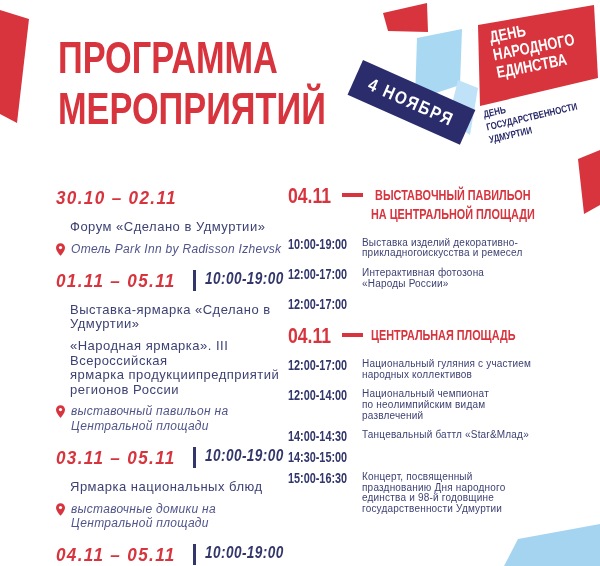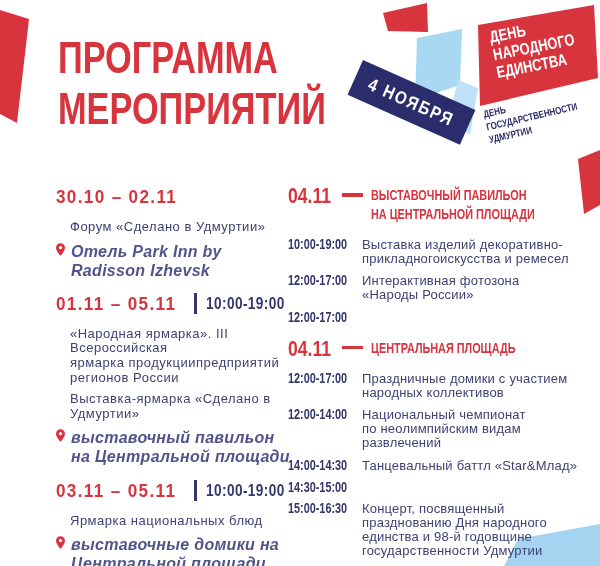--- a/index.html
+++ b/index.html
@@ -38,45 +38,45 @@
     clip-path:polygon(2px 11px, 24px 2px, 24px 57px, 8px 66px); }
   .blue-triangle { left:504px; top:524px; width:96px; height:42px; background:#a5d4f0;
     clip-path:polygon(14px 15px, 96px 0px, 96px 42px, 0px 42px); }
   
   .page-title { position:absolute; left:58px; top:32px; color:#d7343e; font-weight:bold;
     font-size:44px; line-height:1.16; white-space:pre-line; letter-spacing:0;
     transform:scaleX(.78); transform-origin:0 0; }
   
   .col-left { position:absolute; left:56px; top:187px; width:240px; }
   .levent { margin-bottom:14px; }
-  .ldate-row { display:flex; align-items:center; margin-bottom:13px; height:20px; }
+  .ldate-row { display:flex; margin-bottom:13px; height:20px;font-style:italic; }
   .ldate { color:#d7343e; font-weight:bold; font-size:19px; letter-spacing:1.5px;
     white-space:nowrap; display:inline-block; transform:scaleX(.9); transform-origin:0 50%; }
   .pipe { width:3.5px; height:21px; background:#32366a; margin-left:4px; margin-right:9px; flex:none; }
   .ltime { color:#32366a; font-weight:bold; font-size:16px; letter-spacing:.5px;
     white-space:nowrap; display:inline-block; transform:scaleX(.85); transform-origin:0 50%; }
   .ltitle { margin-left:14px; margin-bottom:7px; font-size:13px; line-height:1.12;
     letter-spacing:.5px; color:#3e4273; white-space:pre-line; }
   .venue-row { display:flex; align-items:flex-start; gap:6px; }
   .pin { flex:none; margin-top:1px; }
-  .lvenue { font-style:italic; font-size:16px; letter-spacing:.3px; color:#50548a; line-height:1.2;font-weight:bold; }
+  .lvenue { font-style:italic; font-size:12px; letter-spacing:.3px; color:#50548a; line-height:1.2; }
   
   .col-right { position:absolute; left:288px; top:186px; width:300px; }
   .rsection-2 { margin-top:16px; }
-  .rhead { display:flex; align-items:flex-start; margin-bottom:14px; }
+  .rhead { display:flex; align-items:flex-start; margin-bottom:14px;text-align:center; }
   .rdate { color:#d7343e; font-weight:bold; font-size:22px; line-height:19px;
     white-space:nowrap; display:inline-block; transform:scaleX(.8); transform-origin:0 0; }
   .dash { width:21px; height:3.5px; background:#d7343e; margin-top:7px; margin-left:0px;
     margin-right:8px; flex:none; }
   .rheading { color:#d7343e; font-weight:bold; font-size:15.5px; line-height:1.22;
     white-space:pre; display:inline-block; transform:scaleX(.7); transform-origin:0 0; }
   .ritem { display:grid; grid-template-columns:74px 1fr; align-items:start; margin-bottom:9px; }
   .rtime { color:#32366a; font-weight:bold; font-size:15.5px; line-height:12px;
     white-space:nowrap; display:inline-block; transform:scaleX(.7); transform-origin:0 0; }
-  .rdesc { font-size:13px; line-height:1.06; letter-spacing:.2px; color:#3e4273; white-space:pre-line; }
+  .rdesc { font-size:10px; line-height:1.06; letter-spacing:.2px; color:#3e4273; white-space:pre-line; }
 </style>
 </head>
 <body>
 
 <div class="poster">
 
   <div class="shape corner-red-left"></div>
   <div class="shape flag-red-facet"></div>
   <div class="shape flag-blue-main"></div>
   <div class="shape flag-blue-tail"></div>
@@ -113,24 +113,24 @@
         <span class="lvenue">Отель Park Inn by Radisson Izhevsk</span>
       </div>
     </div>
 
     <div class="levent">
       <div class="ldate-row">
         <span class="ldate">01.11 – 05.11</span>
         <span class="pipe"></span>
         <span class="ltime">10:00-19:00</span>
       </div>
+      <div class="ltitle">Выставка-ярмарка «Сделано в Удмуртии»</div>
       <div class="ltitle">«Народная ярмарка». III Всероссийская
 ярмарка продукциипредприятий
 регионов России</div>
-      <div class="ltitle">Выставка-ярмарка «Сделано в Удмуртии»</div>
       <div class="venue-row">
         <svg class="pin" width="9" height="13" viewBox="0 0 10 14">
             <path d="M5 0C2.2 0 0 2.2 0 5c0 3.7 5 9 5 9s5-5.3 5-9C10 2.2 7.8 0 5 0z" fill="#d7343e"></path>
             <circle cx="5" cy="4.8" r="1.8" fill="#ffffff"></circle>
           </svg>
         <span class="lvenue">выставочный павильон на Центральной площади</span>
       </div>
     </div>
 
     <div class="levent">
@@ -187,21 +187,21 @@
     </div>
 
     <div class="rsection rsection-2">
       <div class="rhead">
         <span class="rdate">04.11</span>
         <span class="dash"></span>
         <span class="rheading">ЦЕНТРАЛЬНАЯ ПЛОЩАДЬ</span>
       </div>
       <div class="ritem">
         <span class="rtime">12:00-17:00</span>
-        <span class="rdesc">Праздничные домики с участием
+        <span class="rdesc">Национальный гуляния с участием
 народных коллективов</span>
       </div>
       <div class="ritem">
         <span class="rtime">12:00-14:00</span>
         <span class="rdesc">Национальный чемпионат
 по неолимпийским видам
 развлечений</span>
       </div>
       <div class="ritem">
         <span class="rtime">14:00-14:30</span>

